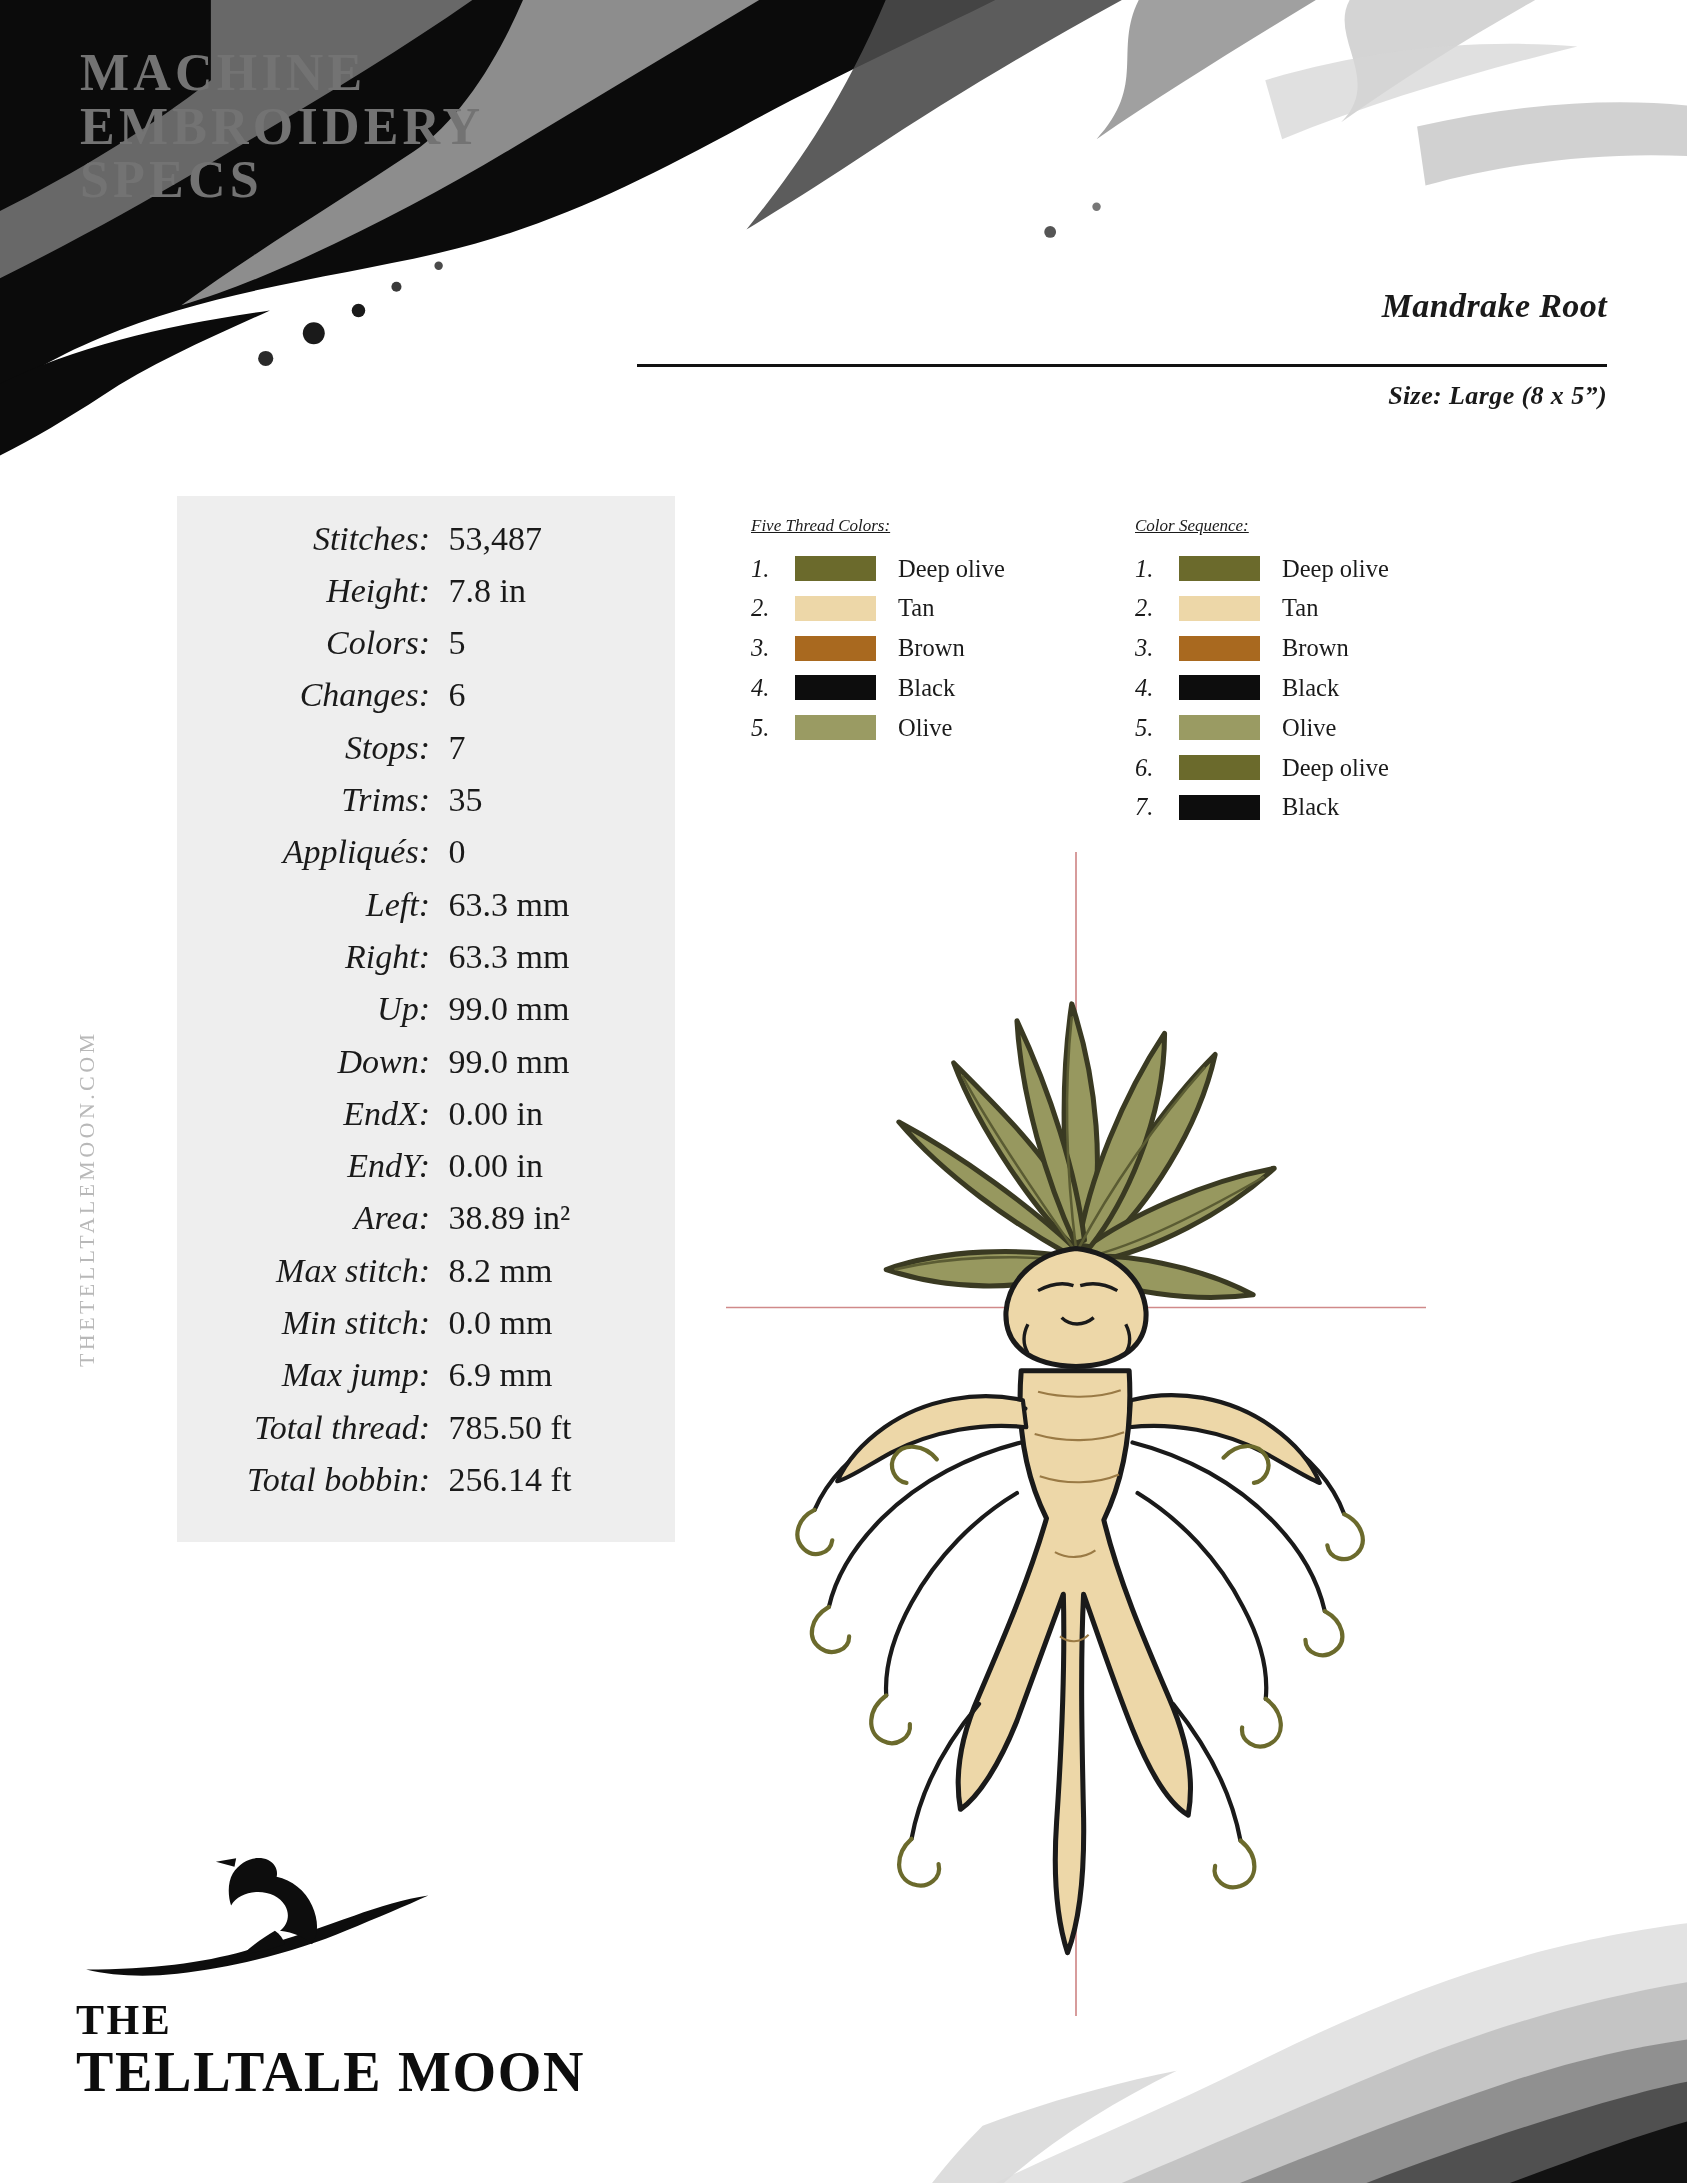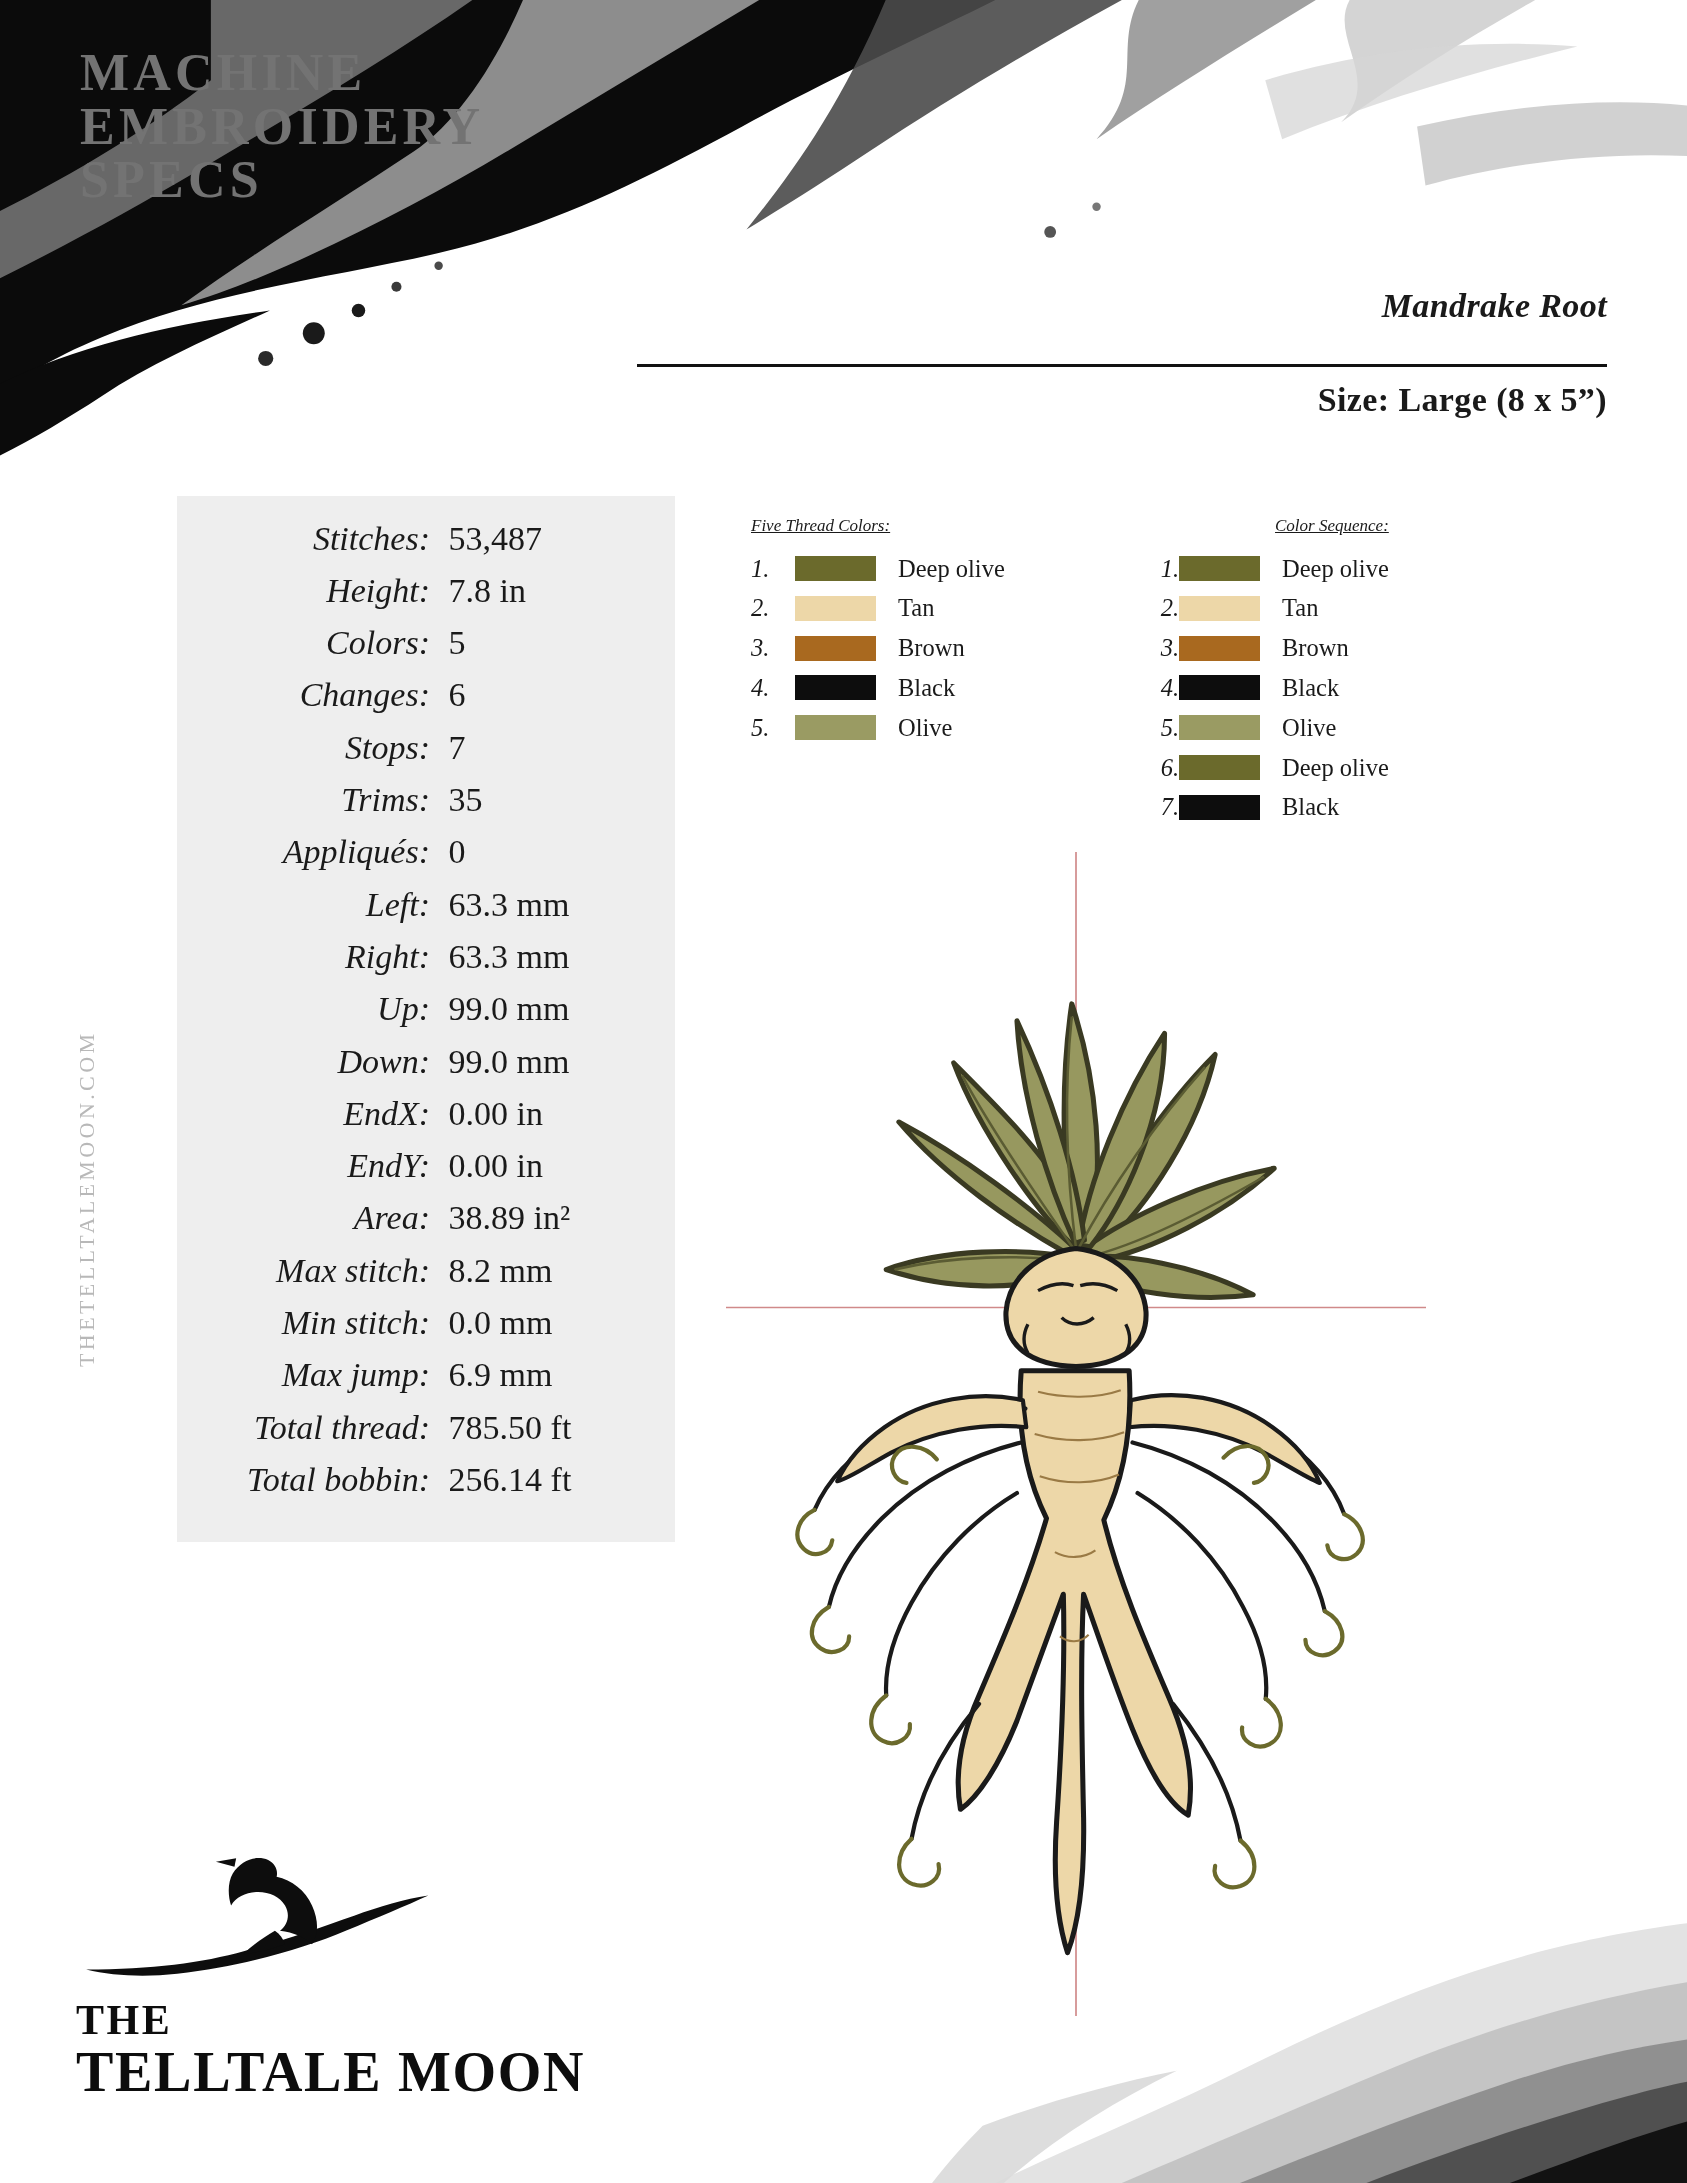--- a/index.html
+++ b/index.html
@@ -57,22 +57,23 @@
     width: 970px;
     height: 2.5px;
     background: #111;
     z-index: 5;
   }
   .design-size {
     position: absolute;
     right: 80px;
     top: 381px;
     z-index: 5;
+    font-style: italic;
     font-weight: bold;
-    font-size: 34px;
+    font-size: 26px;
     text-align: right;
     letter-spacing: 0.4px;
   }
 
   
   .spec-panel {
     position: absolute;
     left: 177px;
     top: 496px;
     width: 498px;
@@ -99,21 +100,21 @@
     white-space: nowrap;
   }
 
   
   .colors-block {
     position: absolute;
     top: 516px;
     z-index: 4;
   }
   .colors-block.left  { left: 751px; }
-  .colors-block.right { left: 1135px; text-align: right; }
+  .colors-block.right { left: 1135px; }
   .colors-heading {
     font-style: italic;
     font-size: 17px;
     margin-bottom: 18.6px;
     white-space: nowrap;
     text-decoration: underline;
   }
   .color-row {
     display: flex;
     align-items: center;

